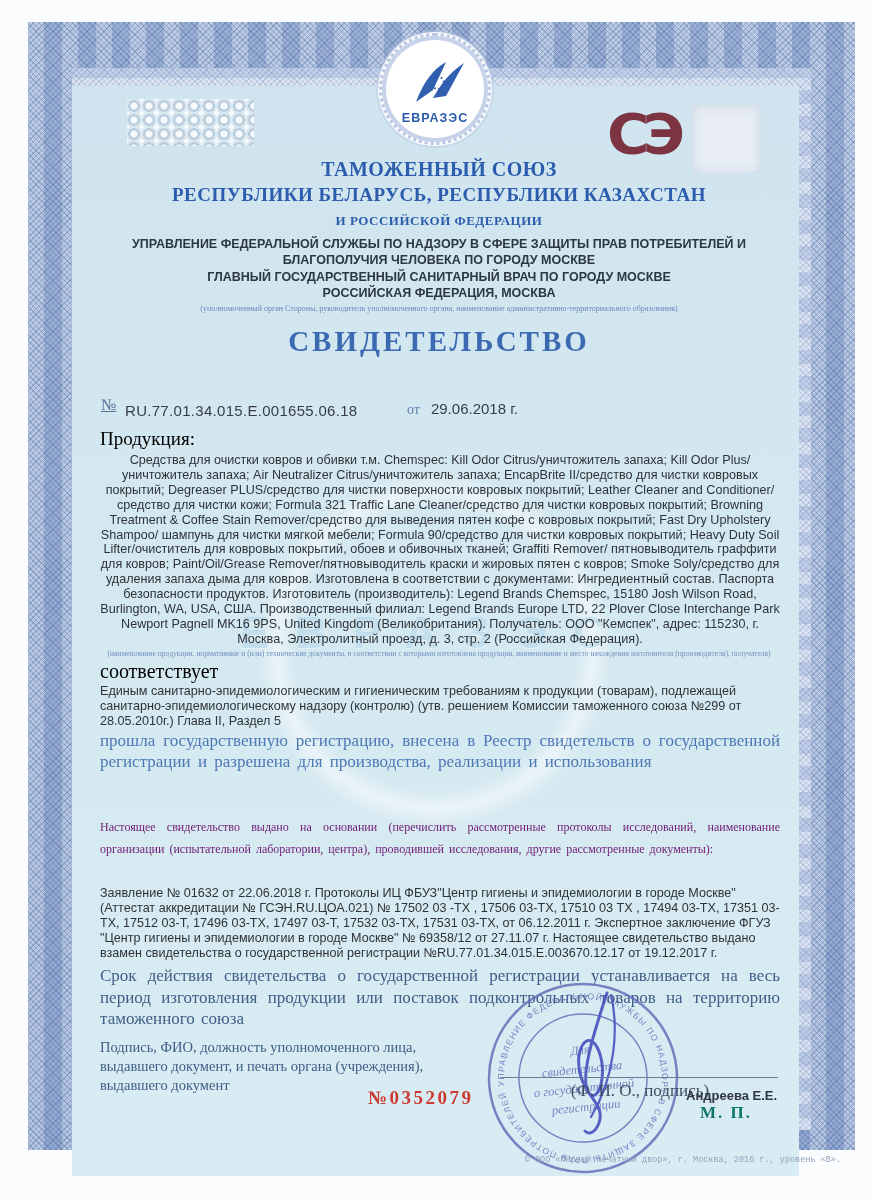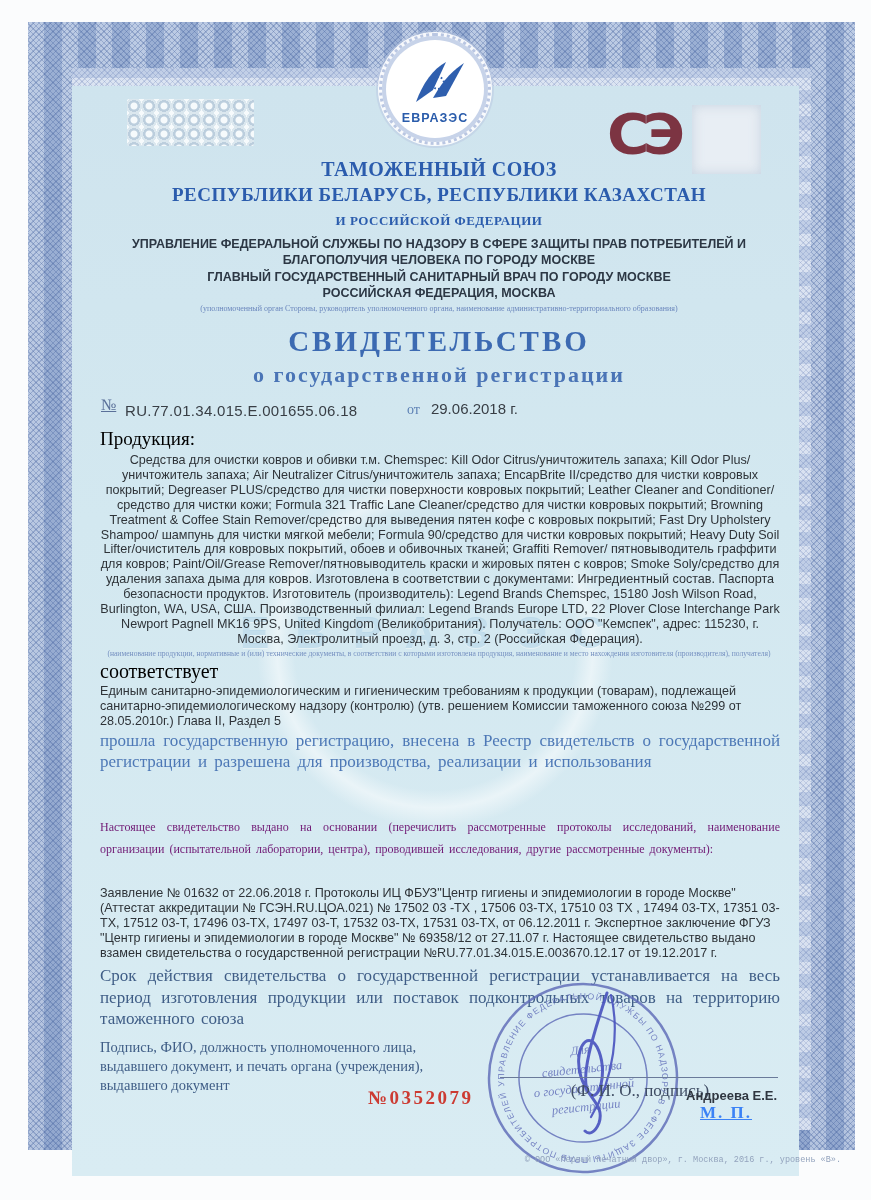--- a/index.html
+++ b/index.html
@@ -78,21 +78,21 @@
   .validity{left:100px;top:965px;width:680px;font-family:"Liberation Serif",serif;color:#3f5d86;font-size:17px;line-height:21.5px;text-align:justify;word-spacing:2px;}
 
   .sign-label{left:100px;top:1038px;width:368px;font-family:"Liberation Serif",serif;color:#3f5d86;font-size:14.5px;line-height:19px;}
   .serial{left:368px;top:1087px;font-family:"Liberation Serif",serif;font-weight:bold;font-size:19px;letter-spacing:2.5px;color:#cc3b33;}
 
   .stamp{position:absolute;left:483px;top:978px;width:200px;height:200px;opacity:.82;transform:rotate(-6deg);}
   .sig-svg{position:absolute;left:545px;top:985px;width:120px;height:155px;opacity:.92;}
   .sig-line{position:absolute;left:500px;top:1077px;width:278px;border-top:1px solid #6a7a9a;}
   .fio-caption{left:510px;top:1081px;width:260px;text-align:center;font-family:"Liberation Serif",serif;font-size:17px;color:#3f4c63;}
   .signer-name{left:686px;top:1088px;font-size:13px;font-weight:bold;color:#2f3640;}
-  .mp{left:700px;top:1103px;font-family:"Liberation Serif",serif;font-size:17px;color:#3b82f6;letter-spacing:2px;text-decoration:underline;}
+  .mp{left:700px;top:1103px;font-family:"Liberation Serif",serif;font-size:17px;color:#0f766e;letter-spacing:2px;}
 
   .footer{position:absolute;right:30px;top:1155px;font-size:8.5px;color:#93a3bd;font-family:Liberation Mono, monospace;}
 </style>
 </head>
 <body>
 
 <div class="page">
 
   <div class="frame">
     <div class="frame-inner"></div>
@@ -116,21 +116,20 @@
 
   <div class="abs ctr serifB union1">ТАМОЖЕННЫЙ СОЮЗ</div>
   <div class="abs ctr serifB union2">РЕСПУБЛИКИ БЕЛАРУСЬ, РЕСПУБЛИКИ КАЗАХСТАН</div>
   <div class="abs ctr serifB union3">И РОССИЙСКОЙ ФЕДЕРАЦИИ</div>
   <div class="abs ctr authority">УПРАВЛЕНИЕ ФЕДЕРАЛЬНОЙ СЛУЖБЫ ПО НАДЗОРУ В СФЕРЕ ЗАЩИТЫ ПРАВ ПОТРЕБИТЕЛЕЙ И БЛАГОПОЛУЧИЯ ЧЕЛОВЕКА ПО ГОРОДУ МОСКВЕ</div>
   <div class="abs ctr authority2">ГЛАВНЫЙ ГОСУДАРСТВЕННЫЙ САНИТАРНЫЙ ВРАЧ ПО ГОРОДУ МОСКВЕ</div>
   <div class="abs ctr authority3">РОССИЙСКАЯ ФЕДЕРАЦИЯ, МОСКВА</div>
   <div class="abs ctr hdr-caption">(уполномоченный орган Стороны, руководитель уполномоченного органа, наименование административно-территориального образования)</div>
 
   <div class="abs ctr serifB title">СВИДЕТЕЛЬСТВО</div>
-  <div class="abs ctr serifB subtitle">о государственной регистрации</div>
 
   <div class="abs num-sign">№</div>
   <div class="abs num-val">RU.77.01.34.015.Е.001655.06.18</div>
   <div class="abs date-row">
     <span class="lbl">от</span><span class="val">29.06.2018 г.</span>
   </div>
 
   <div class="abs sec-label products-label">Продукция:</div>
   <div class="abs products-body">Средства для очистки ковров и обивки т.м. Chemspec: Kill Odor Citrus/уничтожитель запаха; Kill Odor Plus/уничтожитель запаха; Air Neutralizer Citrus/уничтожитель запаха; EncapBrite II/средство для чистки ковровых покрытий; Degreaser PLUS/средство для чистки поверхности ковровых покрытий; Leather Cleaner and Conditioner/средство для чистки кожи; Formula 321 Traffic Lane Cleaner/средство для чистки ковровых покрытий; Browning Treatment &amp; Coffee Stain Remover/средство для выведения пятен кофе с ковровых покрытий; Fast Dry Upholstery Shampoo/ шампунь для чистки мягкой мебели; Formula 90/средство для чистки ковровых покрытий; Heavy Duty Soil Lifter/очиститель для ковровых покрытий, обоев и обивочных тканей; Graffiti Remover/ пятновыводитель граффити для ковров; Paint/Oil/Grease Remover/пятновыводитель краски и жировых пятен с ковров; Smoke Soly/средство для удаления запаха дыма для ковров. Изготовлена в соответствии с документами: Ингредиентный состав. Паспорта безопасности продуктов. Изготовитель (производитель): Legend Brands Chemspec, 15180 Josh Wilson Road, Burlington, WA, USA, США. Производственный филиал: Legend Brands Europe LTD, 22 Plover Close Interchange Park Newport Pagnell MK16 9PS, United Kingdom (Великобритания).  Получатель: ООО "Кемспек", адрес: 115230, г. Москва, Электролитный проезд, д. 3, стр. 2 (Российская Федерация).</div>
   <div class="abs products-caption">(наименование продукции, нормативные и (или) технические документы, в соответствии с которыми изготовлена продукция, наименование и место нахождения изготовителя (производителя), получателя)</div>

